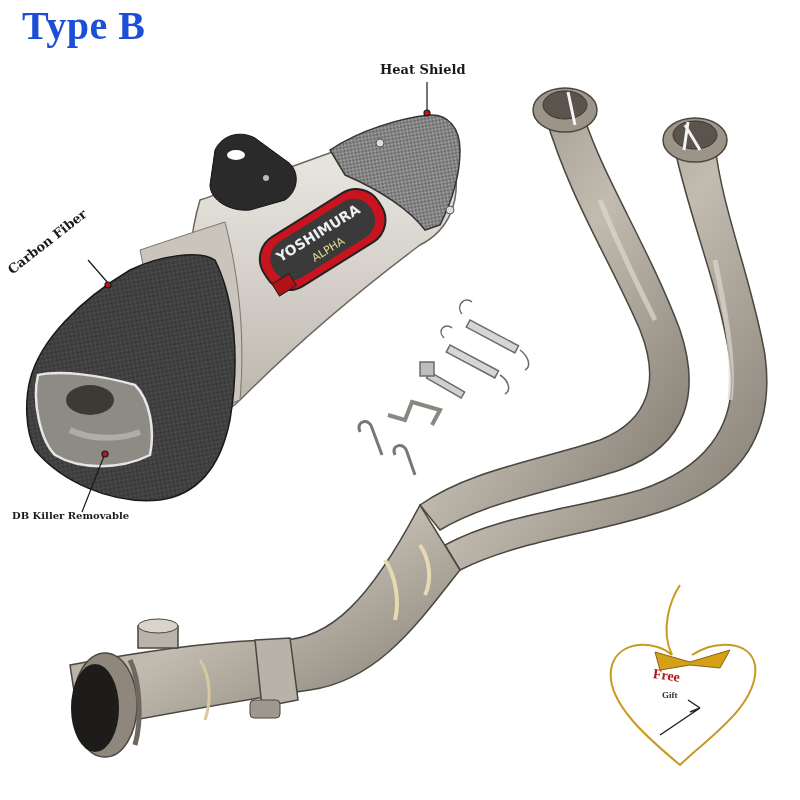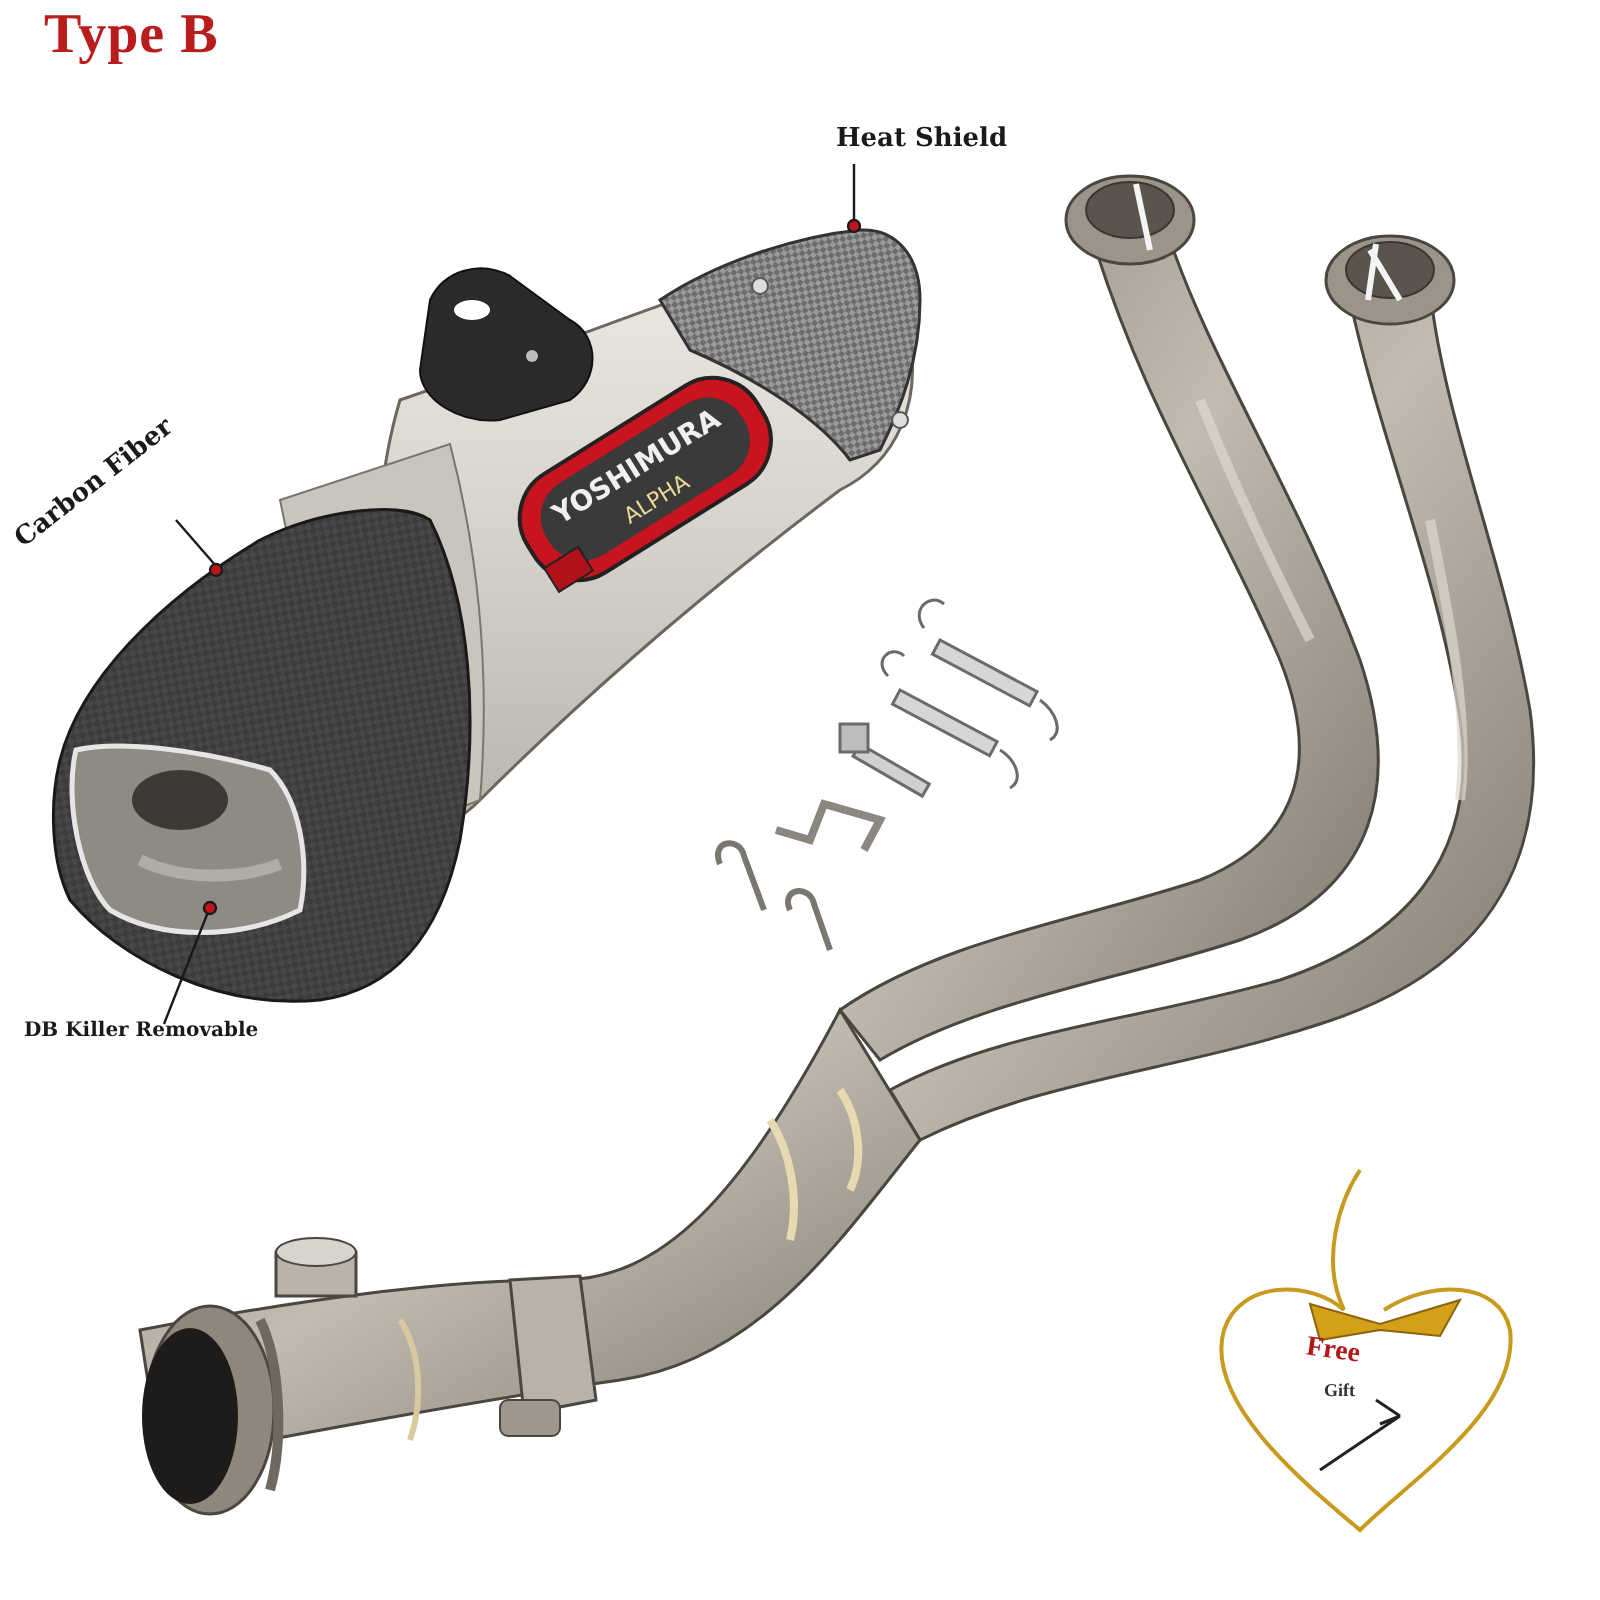--- a/index.html
+++ b/index.html
@@ -1,19 +1,19 @@
 <!DOCTYPE html>
 <html><head>
   <meta charset="utf-8">
   <style>
     html, body { margin:0; padding:0; background:#ffffff; }
     body { width:800px; height:800px; position:relative; overflow:hidden; font-family:"DejaVu Serif", serif; }
-    .title { position:absolute; left:22px; top:2px; font-family:"Liberation Serif", serif; font-weight:bold; font-size:28px; color:#b91c1c; letter-spacing:0.5px; }
+    .title { position:absolute; left:22px; top:2px; font-family:"Liberation Serif", serif; font-weight:bold; font-size:40px; color:#1d4ed8; letter-spacing:0.5px; }
     .label { position:absolute; font-family:"DejaVu Serif", serif; font-weight:bold; font-size:13px; color:#1a1a1a; white-space:nowrap; }
-    .lbl-heat { left:380px; top:62px;margin-left:38px; }
+    .lbl-heat { left:380px; top:62px; }
     .lbl-carbon { left:14px; top:262px; transform:rotate(-38deg); transform-origin:left bottom; }
     .lbl-db { left:12px; top:510px; font-size:10px; }
     svg.art { position:absolute; left:0; top:0; }
     .gift-text { position:absolute; font-family:"Liberation Serif", serif; font-weight:bold; }
     .gift-free { left:653px; top:668px; font-size:14px; color:#b01818; transform:rotate(8deg); }
     .gift-gift { left:662px; top:690px; font-size:9px; color:#333;text-align:center; }
   </style>
 </head>
 <body>
 

